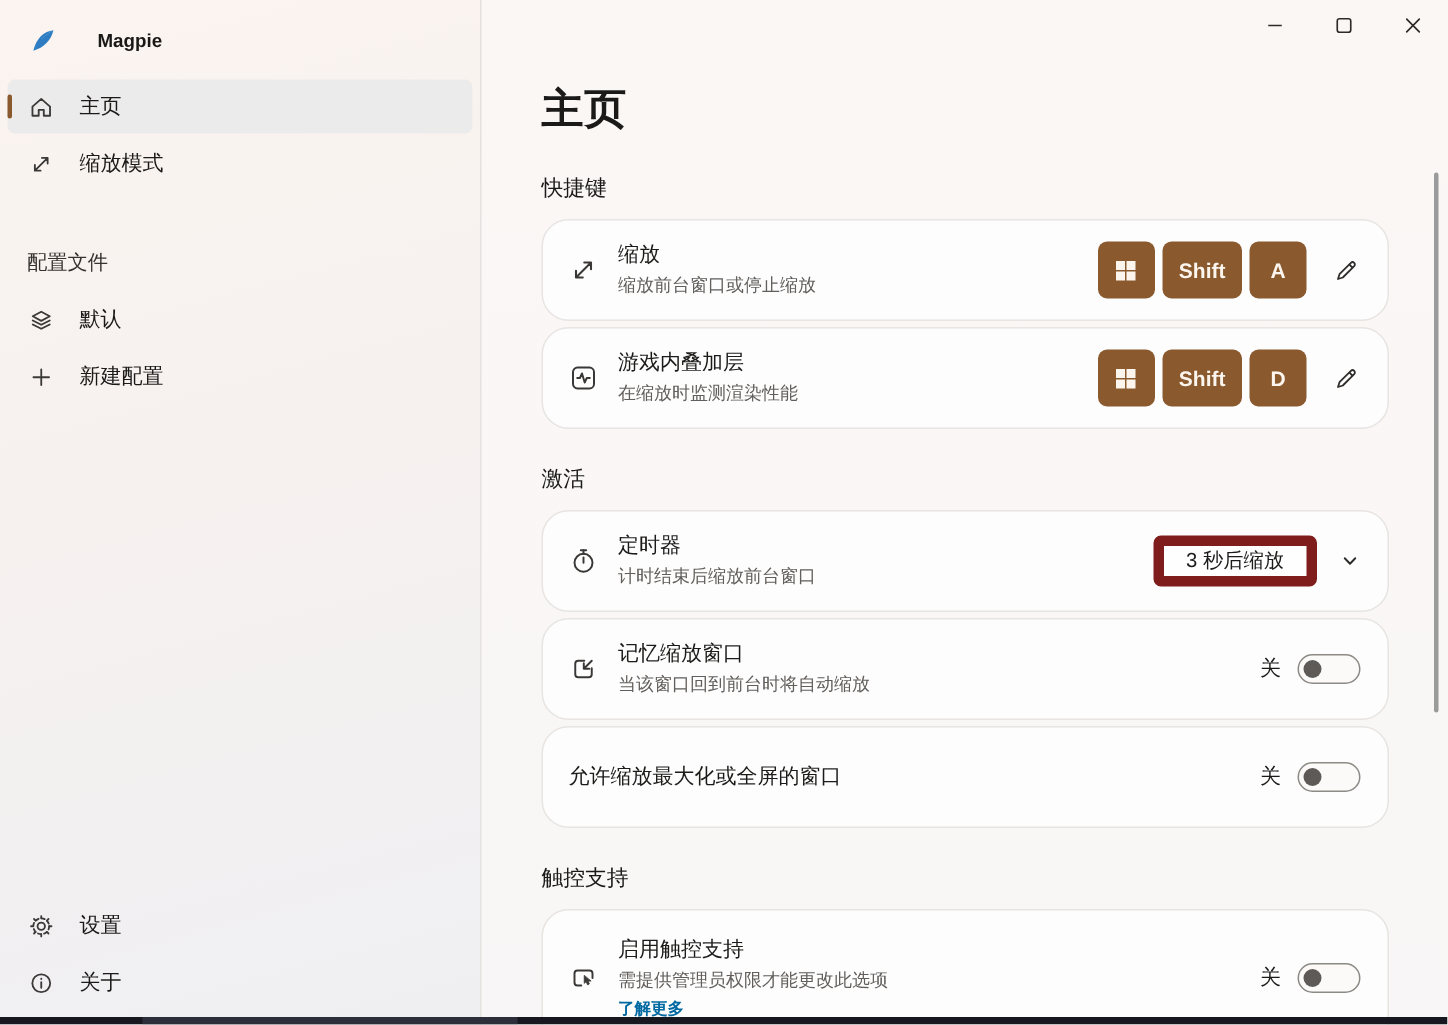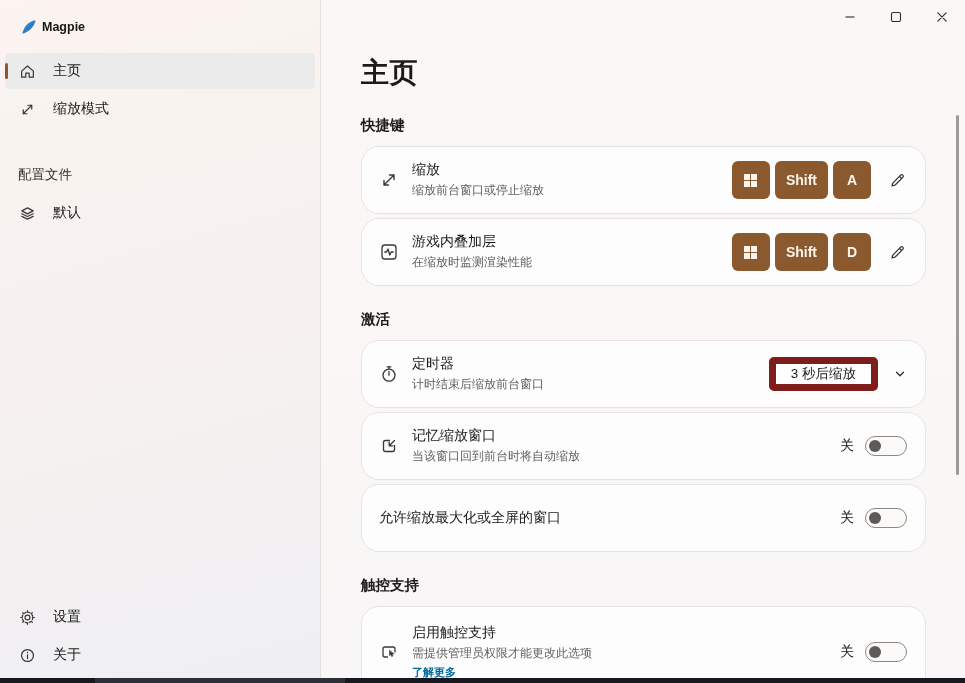--- a/index.html
+++ b/index.html
@@ -9,21 +9,21 @@
     font-family:"Liberation Sans", sans-serif;
     color:#1b1a19; background:#f9f7f6;
   }
   svg { display:block; }
 
   
   .sidebar {
     position:absolute; left:0; top:0; width:320px; height:683px;
     background:linear-gradient(165deg,#fbf4f0 0%,#f6f1ef 45%,#efeff2 100%);
   }
-  .app-brand { display:flex; align-items:center; gap:3px; padding:17px 0 12px 19px; }
+  .app-brand { display:flex; align-items:center; gap:26px; padding:17px 0 12px 19px; }
   .app-title { font-size:12.5px; font-weight:700; color:#191817; }
   .nav { padding:2px 0; }
   .nav-item {
     position:relative; display:flex; align-items:center; gap:17px;
     height:36px; margin:2px 5px; padding:0 14px; border-radius:5px;
     font-size:14px; cursor:default;
   }
   .nav-item.selected { background:#ecebeb; }
   .accent-pill {
     position:absolute; left:0; top:10px; width:3px; height:16px;
@@ -37,21 +37,21 @@
   .main {
     position:absolute; left:320px; top:0; width:645px; height:683px;
     border-left:1px solid #e5e1df;
     background:linear-gradient(180deg,#fbf7f5 0%,#f8f6f6 100%);
   }
   .win-controls { position:absolute; top:0; right:0; display:flex; z-index:5; }
   .win-btn { width:46px; height:34px; display:flex; align-items:center; justify-content:center; color:#2d2b29; }
 
   .content { position:absolute; left:40px; top:0; width:565px; }
   .page-title { margin-top:54px; font-size:28px; font-weight:600; letter-spacing:.5px; }
-  .section-header { margin:24px 0 11px; font-size:14.5px; font-weight:700; }
+  .section-header { margin:24px 0 11px; font-size:14.5px; font-weight:400; }
 
   .card {
     display:flex; align-items:center;
     background:#fdfdfd; border:1px solid #e7e4e1; border-radius:18px;
     height:68px; margin-bottom:4px; padding:0 18px 0 17px;
   }
   .card.tall { height:92px; margin-bottom:0; }
   .card-icon { width:20px; margin-right:13px; color:#3a3836; flex:0 0 auto; }
   .card-text { flex:1; min-width:0; }
   .card-title { font-size:14px; color:#1c1b1a; }
@@ -141,20 +141,28 @@
       <span class="nav-icon">
         <svg width="17" height="17" viewBox="0 0 18 18" fill="none" stroke="currentColor" stroke-width="1.3" stroke-linejoin="round" stroke-linecap="round">
           <path d="M9 3 L15 6.2 L9 9.4 L3 6.2 Z"></path>
           <path d="M3 9.2 L9 12.2 L15 9.2"></path>
           <path d="M3 12 L9 15 L15 12"></path>
         </svg>
       </span>
       <span>默认</span>
     </div>
 
+    <div class="nav-item">
+      <span class="nav-icon">
+        <svg width="17" height="17" viewBox="0 0 18 18" fill="none" stroke="currentColor" stroke-width="1.3" stroke-linecap="round">
+          <path d="M9 3.5 V14.5 M3.5 9 H14.5"></path>
+        </svg>
+      </span>
+      <span>新建配置</span>
+    </div>
   </div>
 
   <div class="sidebar-footer">
     <div class="nav-item">
       <span class="nav-icon">
         <svg width="17" height="17" viewBox="0 0 18 18" fill="none" stroke="currentColor" stroke-width="1.3" stroke-linecap="round">
           <circle cx="9" cy="9" r="2.6"></circle>
           <circle cx="9" cy="9" r="5.6" stroke-dasharray="2.3 2.1"></circle>
           <path d="M9 1.8 V3.4 M9 14.6 V16.2 M1.8 9 H3.4 M14.6 9 H16.2 M3.9 3.9 L5 5 M13 13 L14.1 14.1 M14.1 3.9 L13 5 M5 13 L3.9 14.1"></path>
         </svg>

